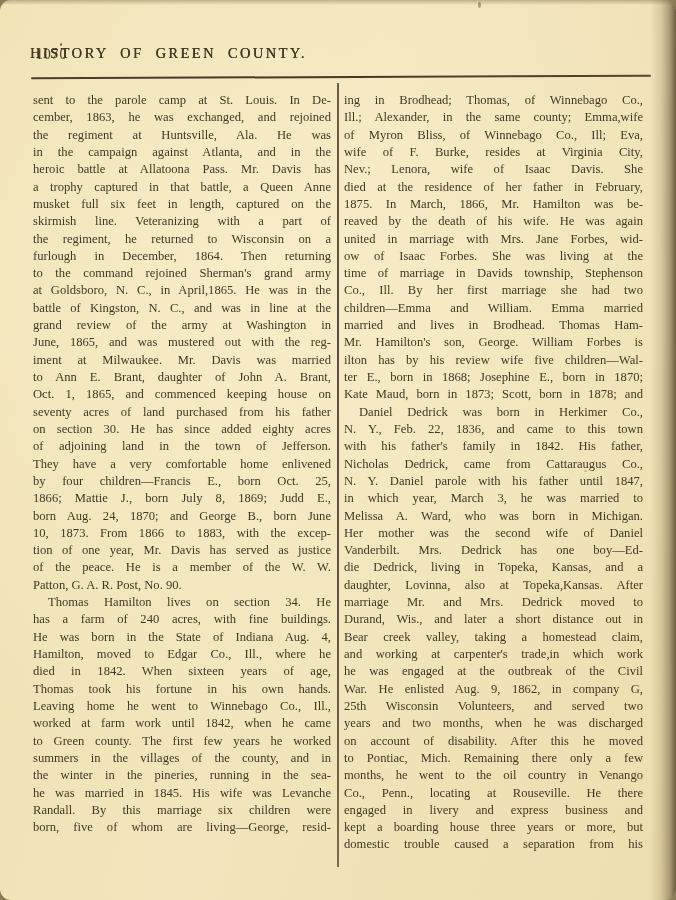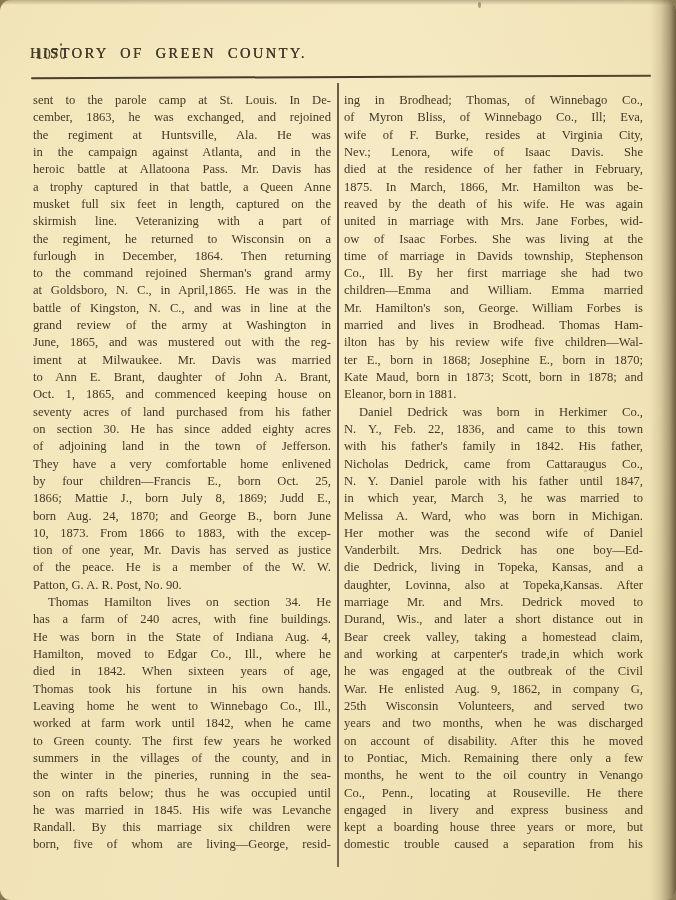--- a/index.html
+++ b/index.html
@@ -134,45 +134,44 @@
       <div class="line">has a farm of 240 acres, with fine buildings.</div>
       <div class="line">He was born in the State of Indiana Aug. 4,</div>
       <div class="line">Hamilton, moved to Edgar Co., Ill., where he</div>
       <div class="line">died in 1842. When sixteen years of age,</div>
       <div class="line">Thomas took his fortune in his own hands.</div>
       <div class="line">Leaving home he went to Winnebago Co., Ill.,</div>
       <div class="line">worked at farm work until 1842, when he came</div>
       <div class="line">to Green county. The first few years he worked</div>
       <div class="line">summers in the villages of the county, and in</div>
       <div class="line">the winter in the pineries, running in the sea-</div>
-      <div class="line">son on rafts below; thus he was occupied until</div>
       <div class="line">he was married in 1845. His wife was Levanche</div>
       <div class="line">Randall. By this marriage six children were</div>
       <div class="line">born, five of whom are living—George, resid-</div>
     </div>
   <div class="column-divider"></div>
   <div class="column col-right">
       <div class="line">ing in Brodhead; Thomas, of Winnebago Co.,</div>
+      <div class="line">Ill.; Alexander, in the same county; Emma,wife</div>
       <div class="line">of Myron Bliss, of Winnebago Co., Ill; Eva,</div>
       <div class="line">wife of F. Burke, resides at Virginia City,</div>
       <div class="line">Nev.; Lenora, wife of Isaac Davis. She</div>
       <div class="line">died at the residence of her father in February,</div>
       <div class="line">1875. In March, 1866, Mr. Hamilton was be-</div>
       <div class="line">reaved by the death of his wife. He was again</div>
       <div class="line">united in marriage with Mrs. Jane Forbes, wid-</div>
       <div class="line">ow of Isaac Forbes. She was living at the</div>
       <div class="line">time of marriage in Davids township, Stephenson</div>
       <div class="line">Co., Ill. By her first marriage she had two</div>
       <div class="line">children—Emma and William. Emma married</div>
+      <div class="line">married and lives in Brodhead. Thomas Ham-</div>
       <div class="line">Mr. Hamilton's son, George. William Forbes is</div>
-      <div class="line">married and lives in Brodhead. Thomas Ham-</div>
       <div class="line">ilton has by his review wife five children—Wal-</div>
       <div class="line">ter E., born in 1868; Josephine E., born in 1870;</div>
       <div class="line">Kate Maud, born in 1873; Scott, born in 1878; and</div>
-      <div class="line no-justify">Eleanor, born in 1881.</div>
       <div class="line indent">Daniel Dedrick was born in Herkimer Co.,</div>
       <div class="line">N. Y., Feb. 22, 1836, and came to this town</div>
       <div class="line">with his father's family in 1842. His father,</div>
       <div class="line">Nicholas Dedrick, came from Cattaraugus Co.,</div>
       <div class="line">N. Y. Daniel parole with his father until 1847,</div>
       <div class="line">in which year, March 3, he was married to</div>
       <div class="line">Melissa A. Ward, who was born in Michigan.</div>
       <div class="line">Her mother was the second wife of Daniel</div>
       <div class="line">Vanderbilt. Mrs. Dedrick has one boy—Ed-</div>
       <div class="line">die Dedrick, living in Topeka, Kansas, and a</div>

